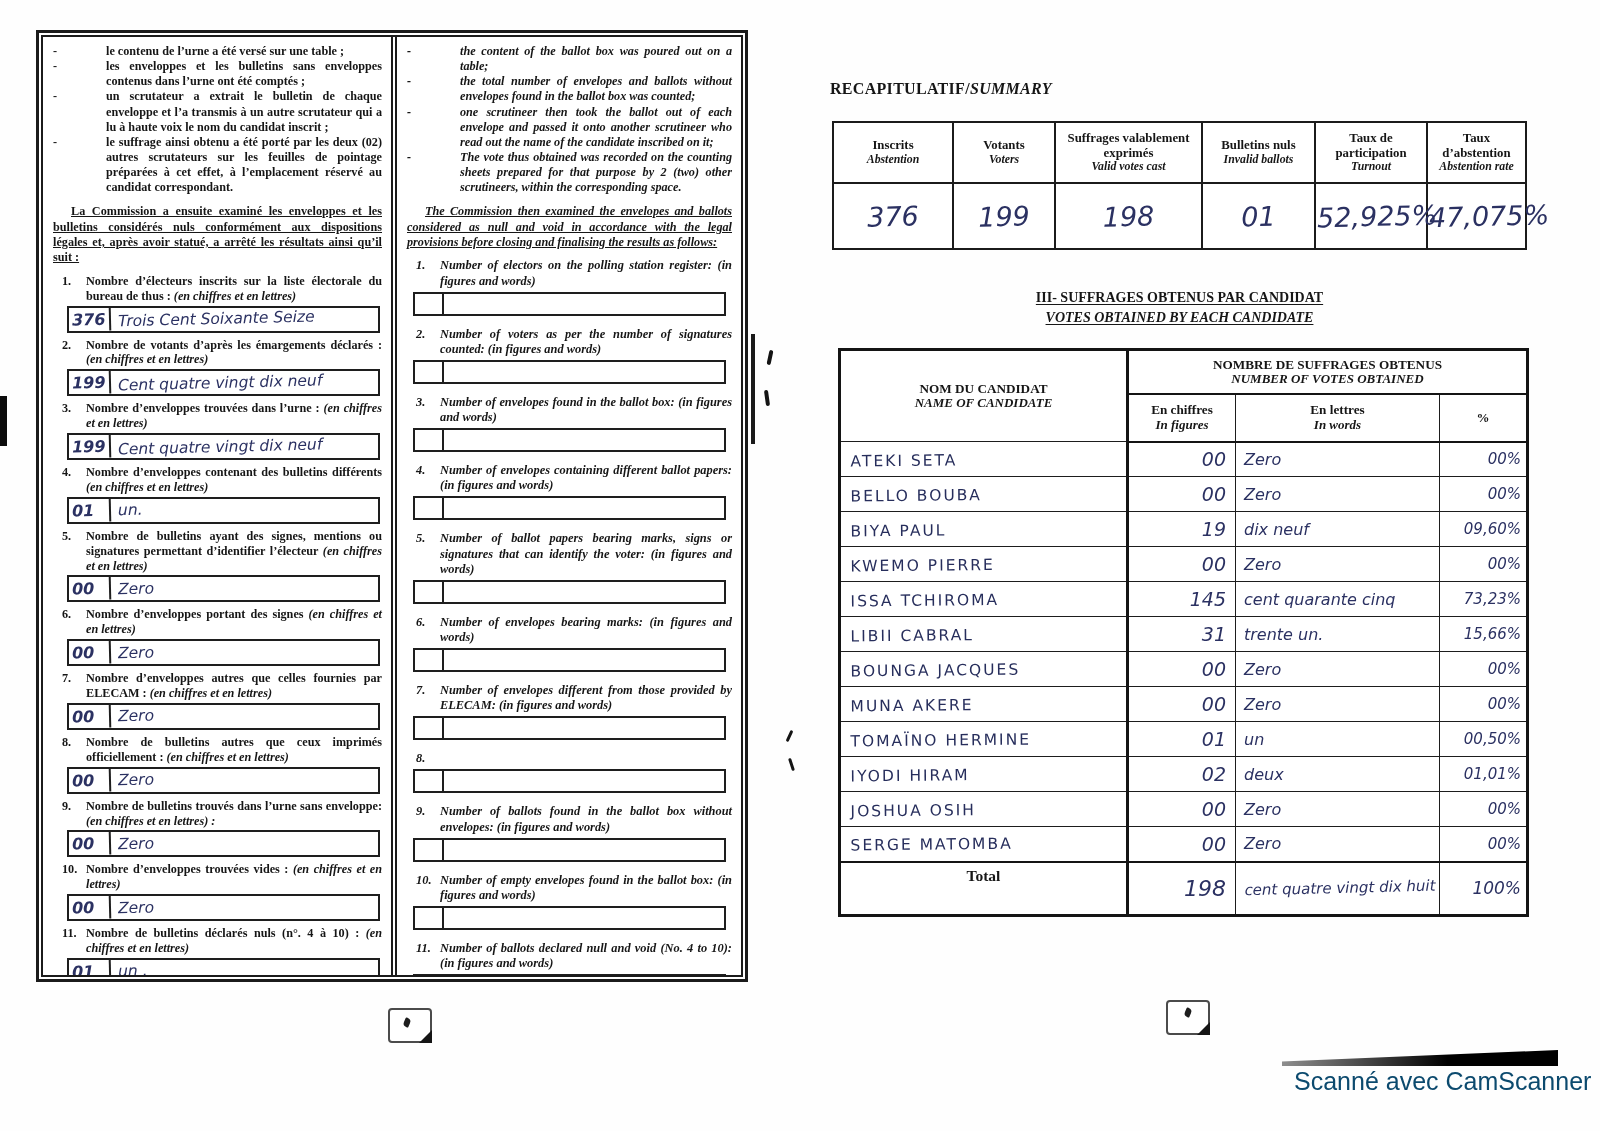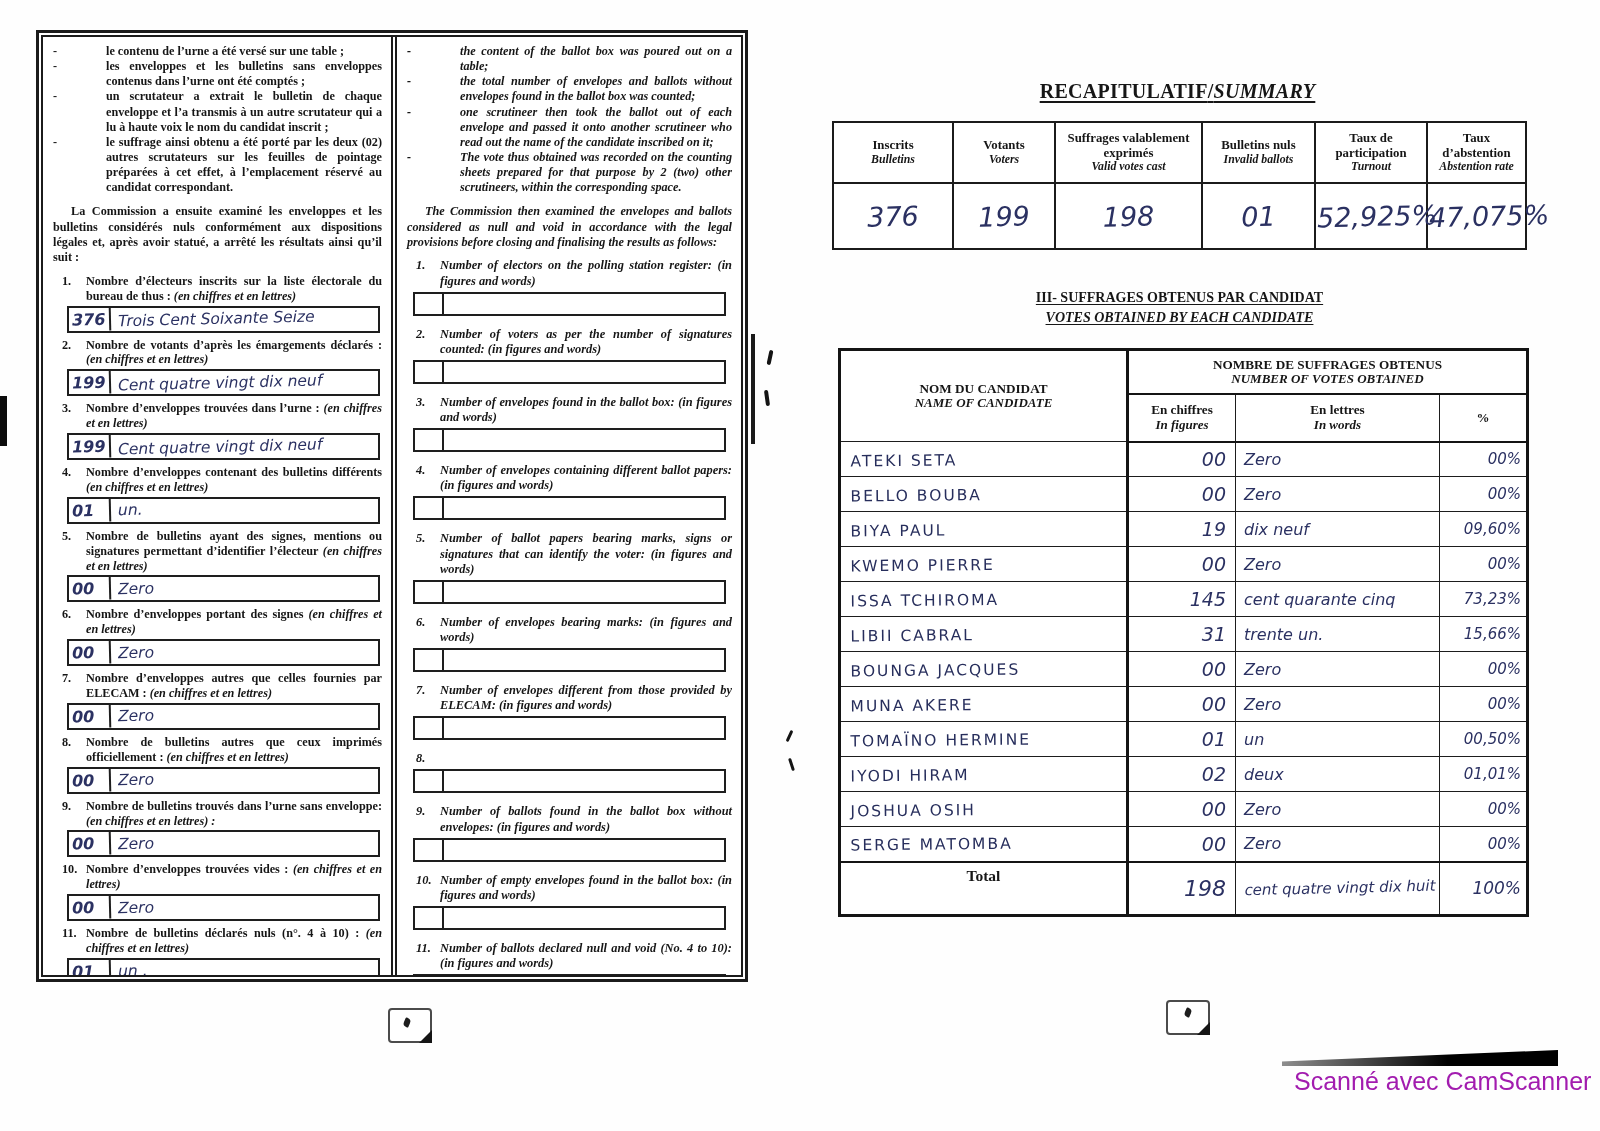--- a/index.html
+++ b/index.html
@@ -17,43 +17,43 @@
     overflow:hidden;
   }
   .col{box-sizing:border-box;padding:7px 9px 0 10px;}
   .col-fr{width:350px;border-right:2px solid #1b1b1b;}
   .col-en{flex:1;border-left:2px solid #1b1b1b;margin-left:2px;
     font-style:italic;}
   .bullet-row{display:flex;font-weight:bold;font-size:12.2px;line-height:1.24;}
   .dash{width:13px;flex:none;}
   .btext{flex:1;text-align:justify;padding-left:40px;}
   .intro{font-weight:bold;font-size:12.2px;line-height:1.26;text-align:justify;
-    text-indent:18px;margin:9px 0 8px 0;}
+    text-indent:18px;margin:9px 0 8px 0;text-decoration:underline;}
   .fr-item,.en-item{margin:0 0 5px 0;}
   .ihead{display:flex;font-weight:bold;font-size:12.2px;line-height:1.22;}
   .inum{width:15px;flex:none;margin-left:9px;}
   .ilabel{flex:1;margin-left:9px;text-align:justify;}
   .hint{font-style:italic;}
   .ans-box{border:2px solid #1e1e1e;height:23px;margin:2px 2px 3px 14px;
     display:flex;align-items:center;overflow:visible;}
   .ans-fig{flex:none;min-width:42px;height:100%;border-right:2px solid #1e1e1e;
     display:flex;align-items:center;padding:0 3px;box-sizing:border-box;
     font-weight:bold;font-size:16px;}
   .ans-words{padding-left:7px;font-size:15.5px;white-space:nowrap;}
   .ans-box.en-box{height:20px;margin:3px 6px 4px 6px;}
   .en-div{width:27px;height:100%;border-right:2px solid #1e1e1e;flex:none;}
   .en-item .ihead{font-size:12.4px;}
   .en-item{margin-bottom:11px;}
   
   .hw{font-family:"DejaVu Sans",sans-serif;font-style:italic;color:#2b3162;}
   .tilt{transform:rotate(-1.4deg);}
   
   .sum-title{position:absolute;left:830px;top:80px;width:695px;
-    text-align:center;font-weight:bold;font-size:20px;letter-spacing:.3px;
-    text-decoration:underline;text-underline-offset:3px;}
+    font-weight:bold;font-size:16px;letter-spacing:.3px;
+    text-underline-offset:3px;}
   .sum-title .en{font-style:italic;}
   .sum-table{position:absolute;left:832px;top:121px;width:693px;
     border-collapse:collapse;table-layout:fixed;background:#fff;}
   .sum-table th,.sum-table td{border:2px solid #1b1b1b;}
   .sum-table th{padding:8px 3px;vertical-align:middle;}
   .h-fr{display:block;font-weight:bold;font-size:12.8px;line-height:1.15;}
   .h-en{display:block;font-style:italic;font-weight:bold;font-size:11.8px;line-height:1.15;}
   .sumval{height:62px;text-align:center;font-size:27px;transform:rotate(-1.5deg);}
   .votes-head{position:absolute;left:832px;top:288px;width:695px;text-align:center;
     font-weight:bold;font-size:14px;line-height:1.4;}
@@ -89,21 +89,21 @@
     border-color:transparent transparent #151515 transparent;}
   .fold-mark{position:absolute;width:6px;height:9px;background:#1d1d1d;
     border-radius:1px 4px 1px 4px;transform:rotate(24deg);}
   .stray{position:absolute;background:#141414;border-radius:2px;}
   .edge-bar{position:absolute;left:0;top:396px;width:7px;height:50px;background:#0c0c0c;}
   .page-edge{position:absolute;left:751px;top:334px;width:4px;height:110px;background:#1a1a1a;}
   .scan-wedge{position:absolute;left:1282px;top:1050px;width:276px;height:16px;
     background:linear-gradient(to right,#8e8e8e,#000 60%);
     clip-path:polygon(0 72%,100% 0,100% 100%,0 100%);}
   .scan-credit{position:absolute;left:1294px;top:1067px;width:250px;
-    font-family:"Liberation Sans",sans-serif;font-size:25px;color:#a21caf;
+    font-family:"Liberation Sans",sans-serif;font-size:25px;color:#0c4a6e;
     white-space:nowrap;}
 </style>
 </head>
 <body>
 
 <div class="page-left">
   <div class="page-left-inner">
 
     <div class="col col-fr">
       <div>
@@ -414,21 +414,21 @@
       <col style="width:147px">
       <col style="width:113px">
       <col style="width:112px">
       <col style="width:99px">
     </colgroup>
   <thead>
     <tr>
 
         <th>
           <span class="h-fr">Inscrits</span>
-          <span class="h-en">Bulletins</span>
+          <span class="h-en">Abstention</span>
         </th>
 
         <th>
           <span class="h-fr">Votants</span>
           <span class="h-en">Voters</span>
         </th>
 
         <th>
           <span class="h-fr">Suffrages valablement exprimés</span>
           <span class="h-en">Valid votes cast</span>

